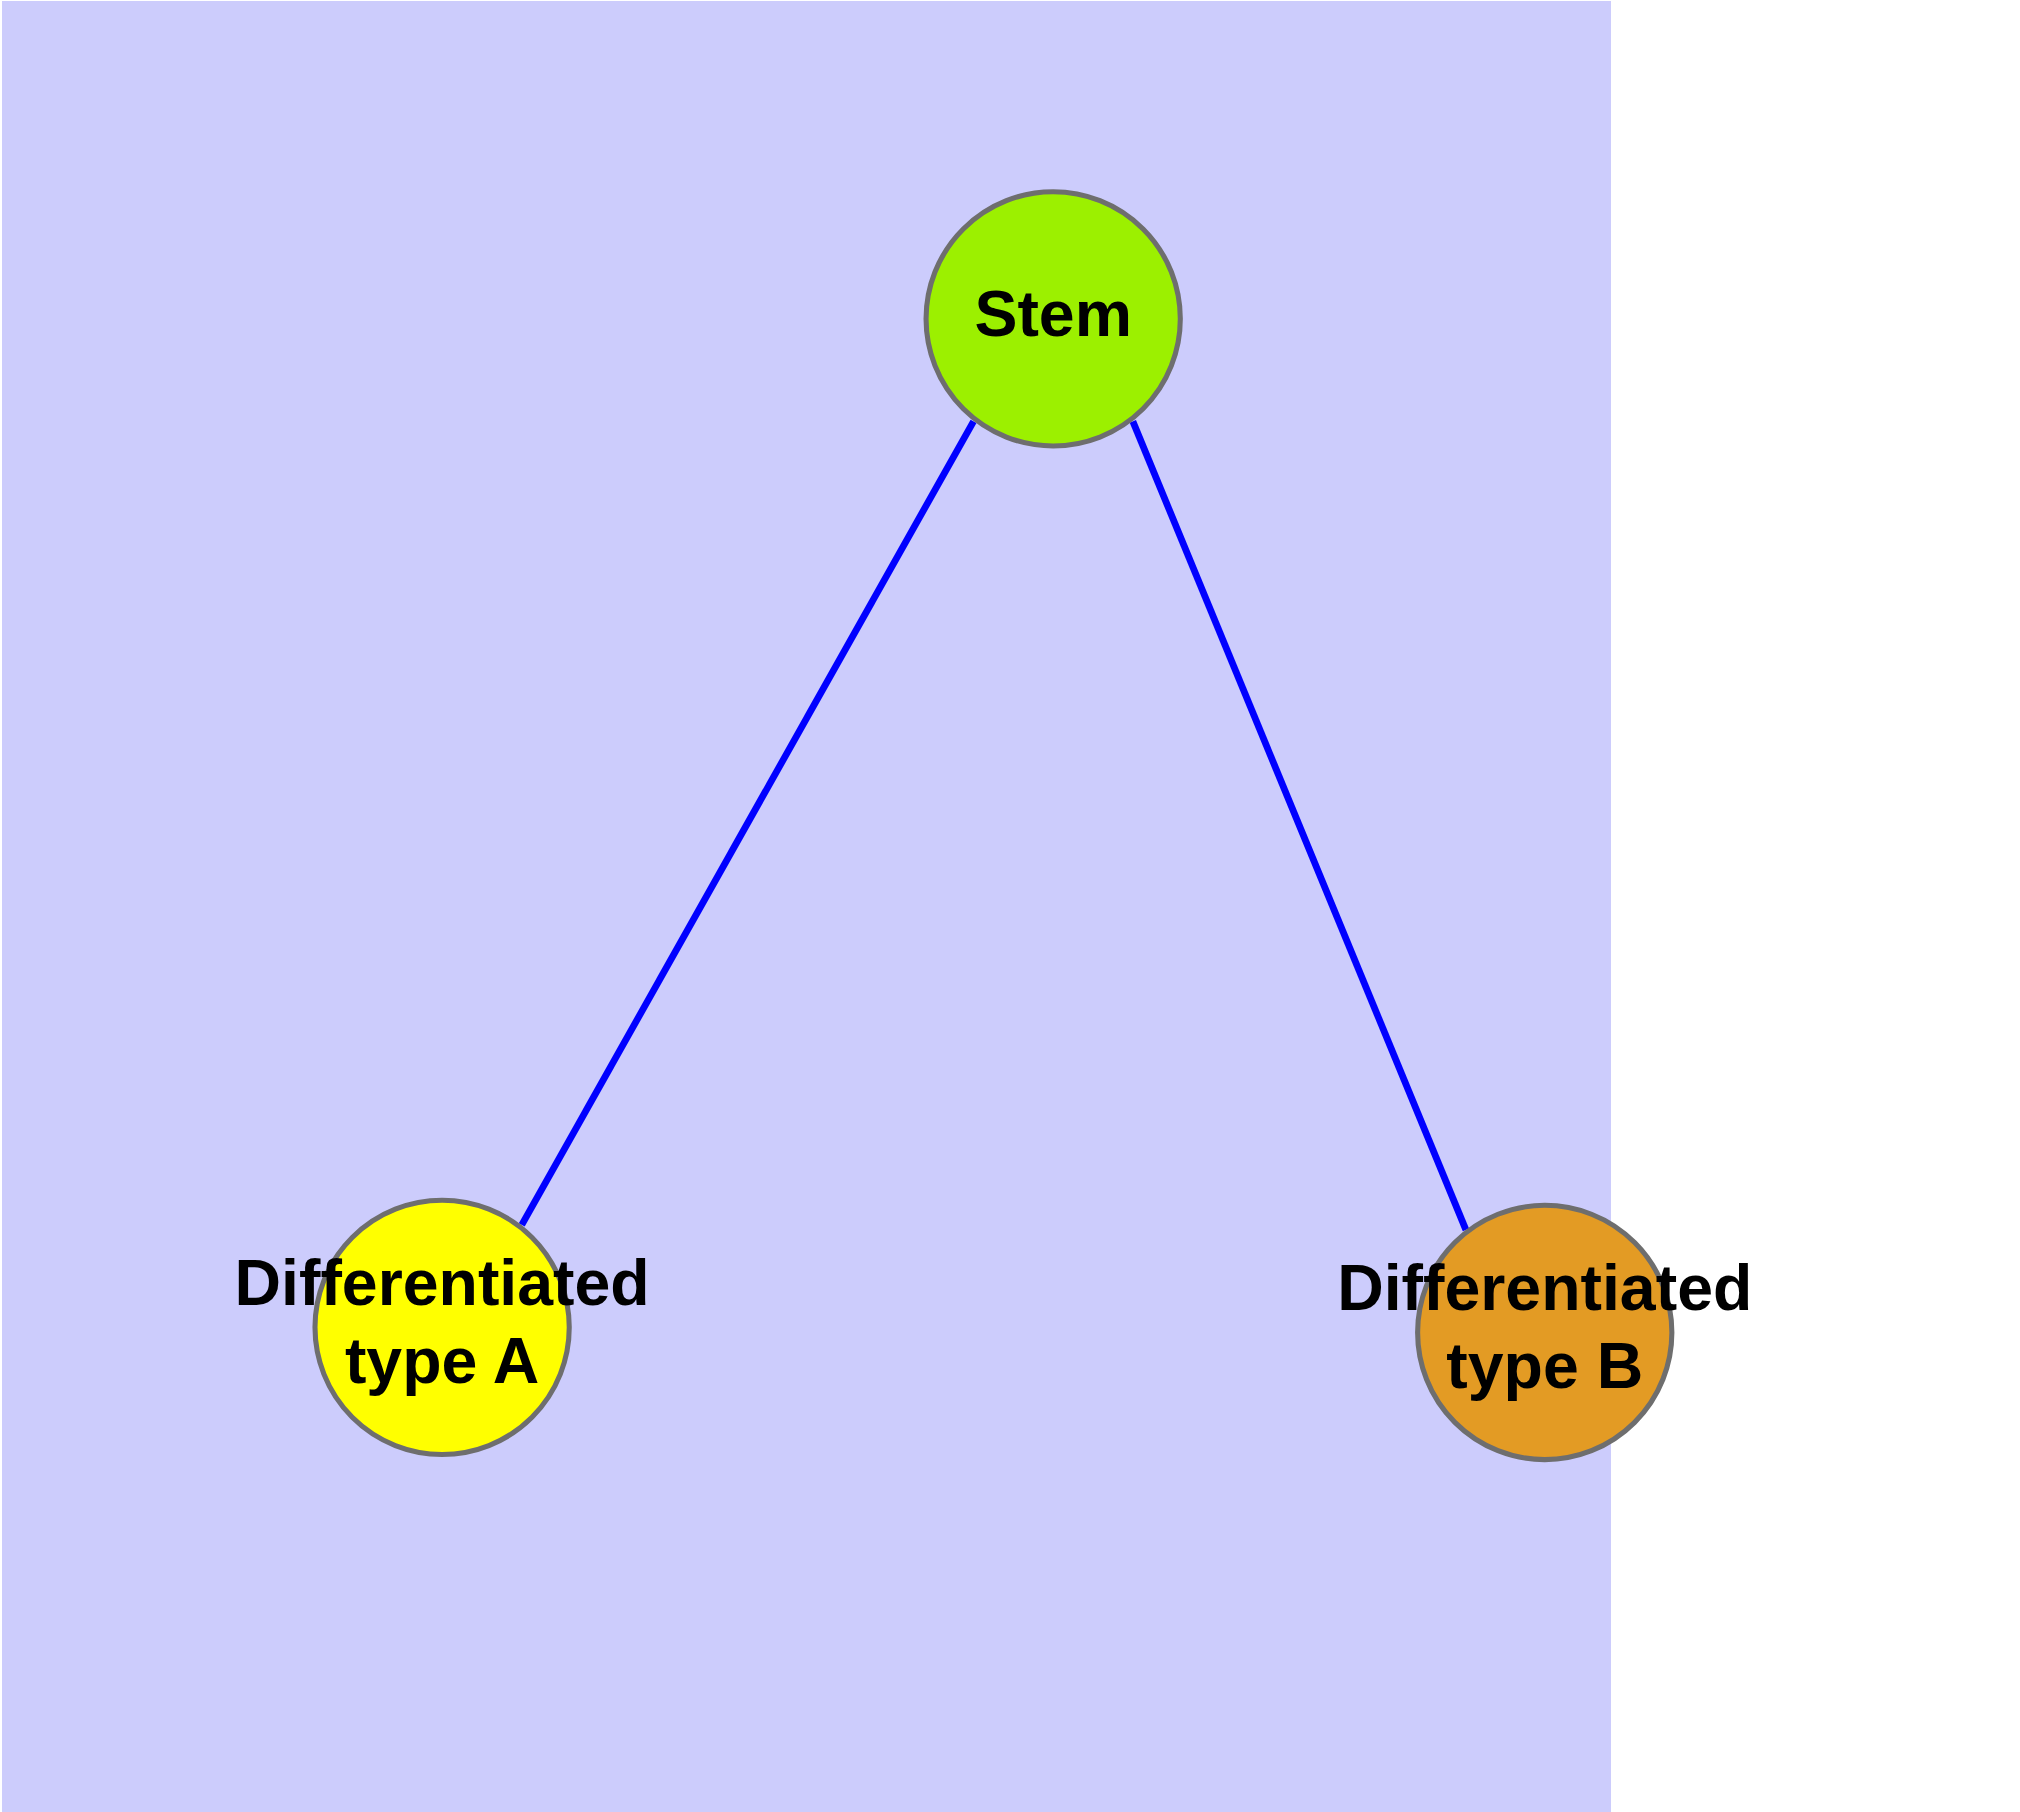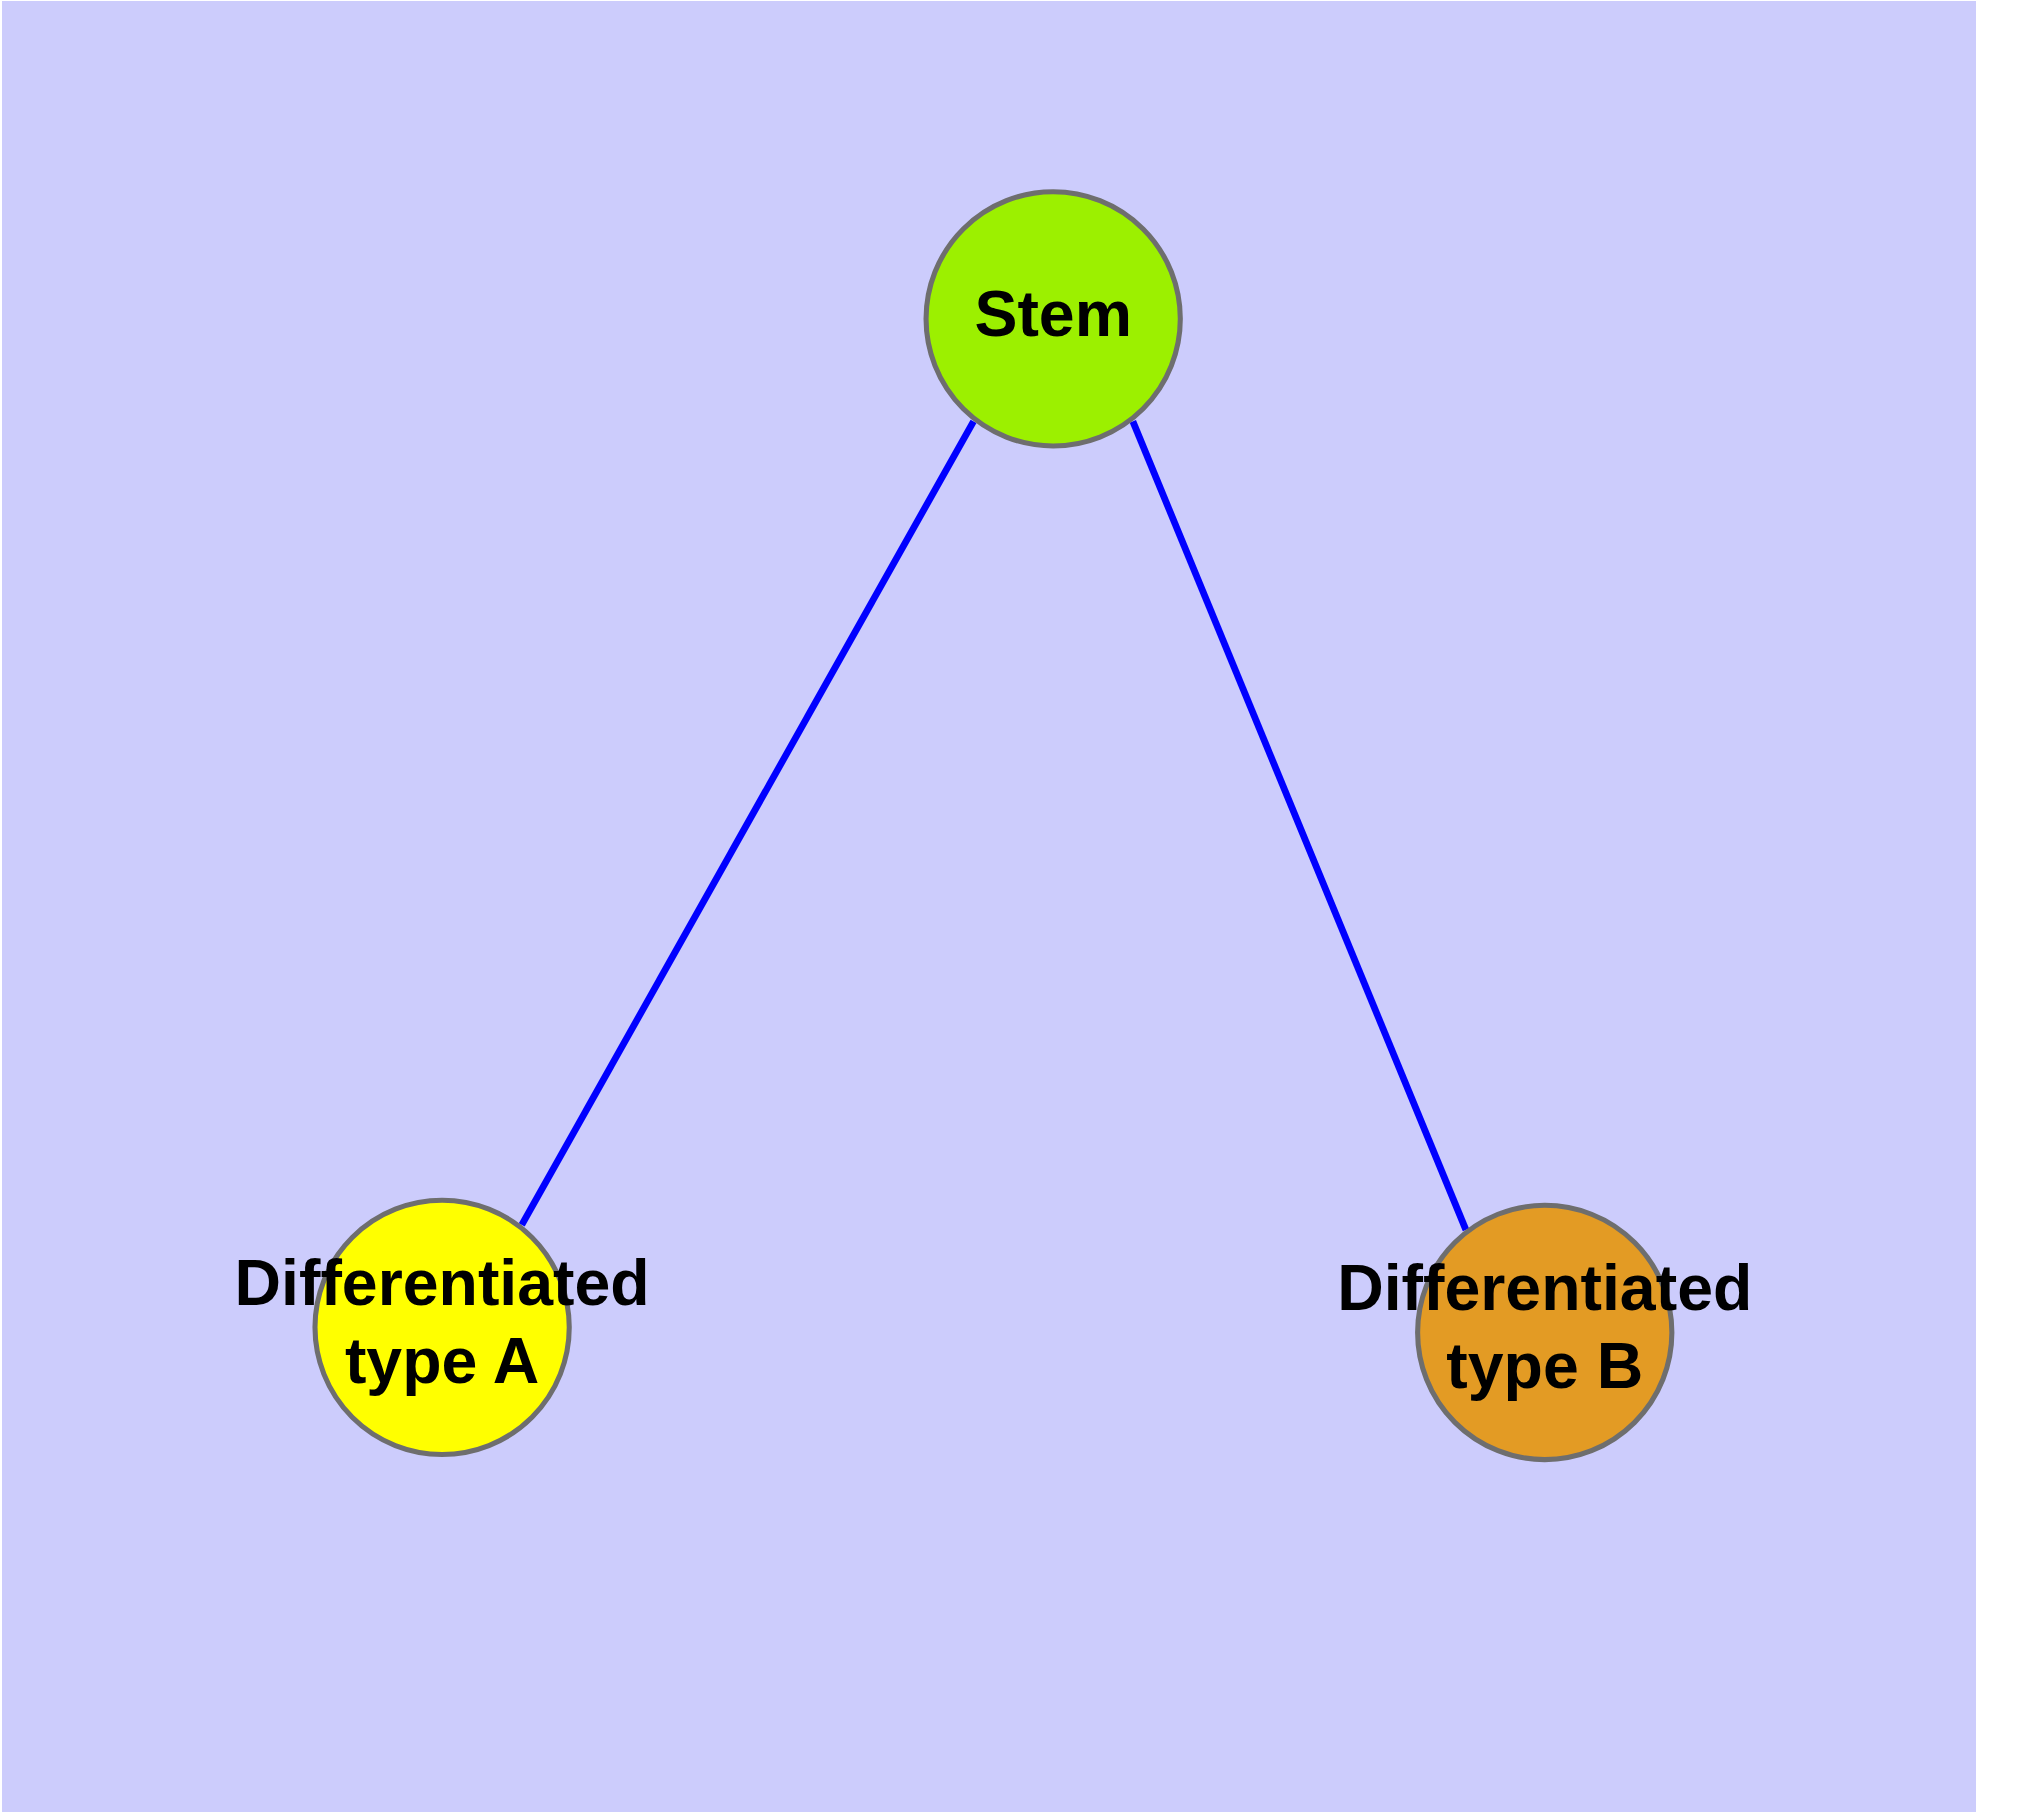--- a/index.html
+++ b/index.html
@@ -7,21 +7,21 @@
     padding: 0;
     background: #ffffff;
   }
   body {
     width: 2021px;
     height: 1812px;
     overflow: hidden;
   }
   #canvas {
     position: relative;
-    width: 1976px;
+    width: 1611px;
     height: 1812px;
     background: #ccccfc;
     box-sizing: border-box;
     border-left: 2.5px solid #ffffff;
     border-top: 1.7px solid #ffffff;
   }
   #graph-svg {
     position: absolute;
     left: 0;
     top: 0;

